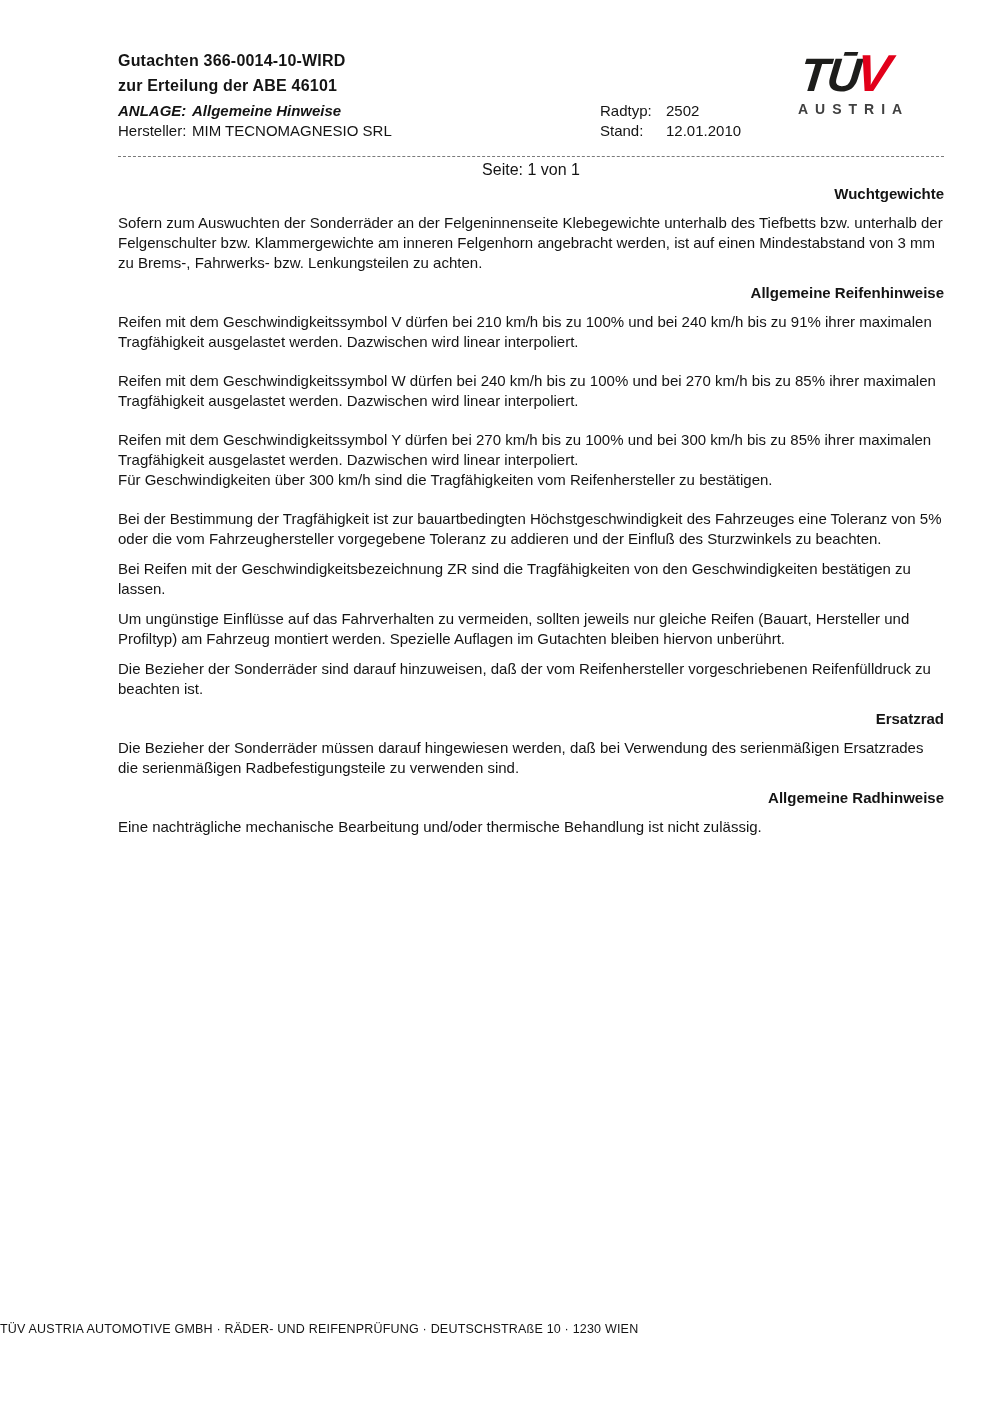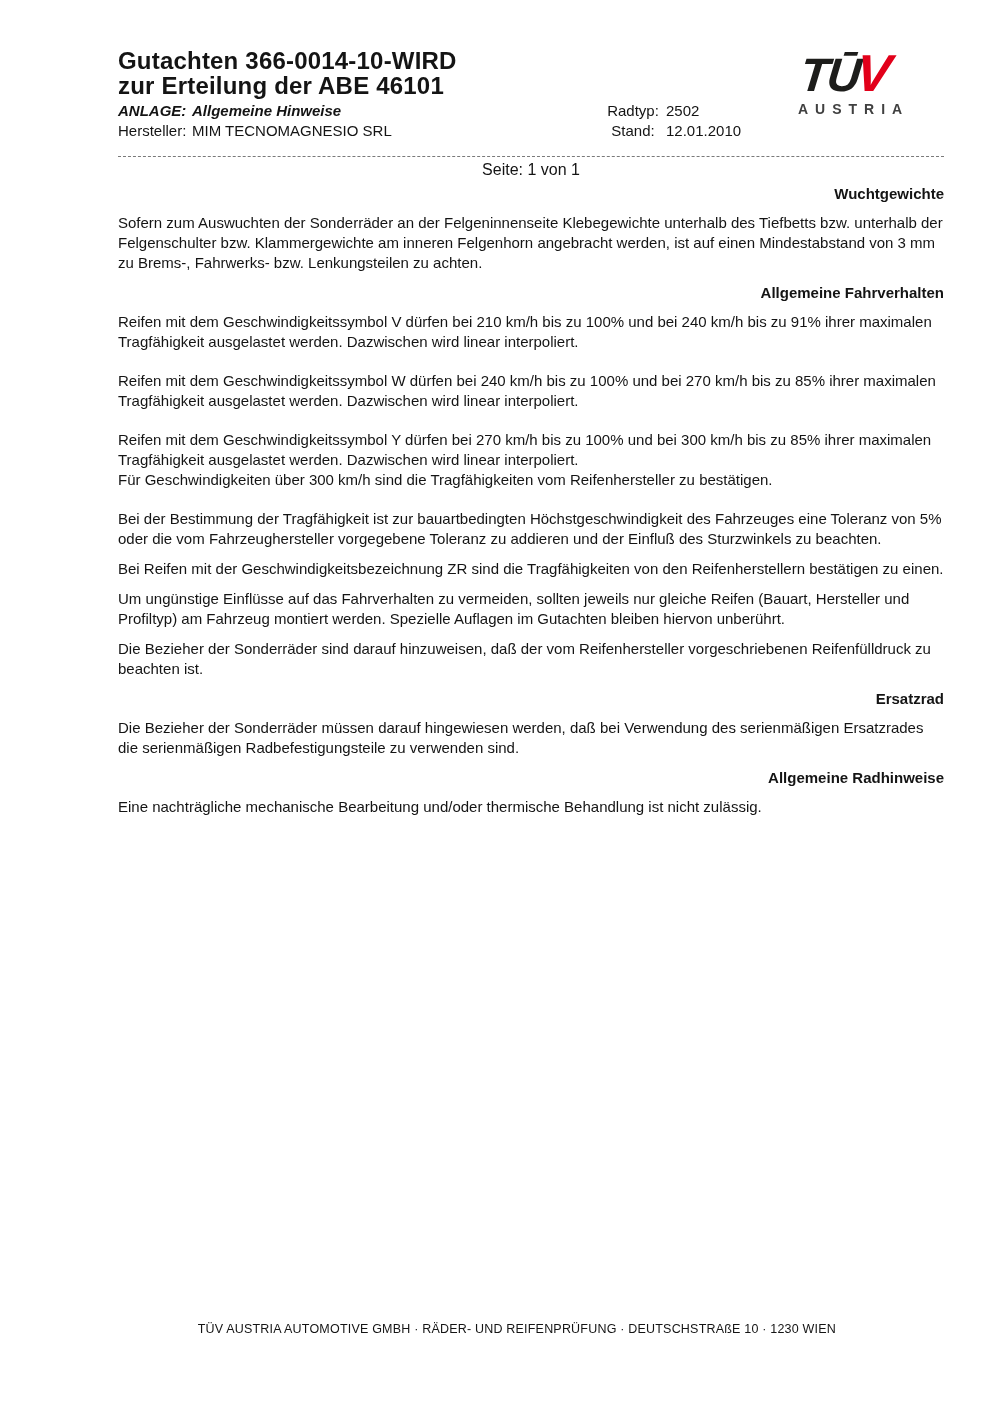--- a/index.html
+++ b/index.html
@@ -19,21 +19,21 @@
     width: 993px;
     height: 1404px;
     background: #ffffff;
   }
 
   
   .title-block {
     position: absolute;
     left: 118px;
     top: 48px;
-    font-size: 24px;
+    font-size: 16px;
     font-weight: bold;
     line-height: 25px;
     letter-spacing: 0.2px;
   }
   .meta-left {
     position: absolute;
     left: 118px;
     top: 101px;
     font-size: 15px;
     line-height: 20px;
@@ -49,21 +49,20 @@
   .meta-right {
     position: absolute;
     left: 600px;
     top: 101px;
     font-size: 15px;
     line-height: 20px;
   }
   .meta-right .label {
     display: inline-block;
     width: 66px;
-    text-align: center;
   }
 
   
   .logo {
     position: absolute;
     left: 798px;
     top: 50px;
     width: 130px;
     text-align: left;
   }
@@ -135,24 +134,23 @@
   .content p.sp-lg {
     margin-bottom: 19px;
   }
 
   
   .footer {
     position: absolute;
     left: 0;
     top: 1322px;
     width: 800px;
-    text-align: right;
+    text-align: left;
     font-size: 12.5px;
     letter-spacing: 0.2px;
-    padding-left: 36px;
   }
 </style>
 </head>
 <body>
 
 <div class="page">
 
   <div class="title-block">
     <div>Gutachten 366-0014-10-WIRD</div>
     <div>zur Erteilung der ABE 46101</div>
@@ -185,27 +183,27 @@
 
   <div class="separator"></div>
 
   <div class="page-info">Seite: 1 von 1</div>
 
   <div class="content">
 
     <h2>Wuchtgewichte</h2>
     <p>Sofern zum Auswuchten der Sonderräder an der Felgeninnenseite Klebegewichte unterhalb des Tiefbetts bzw. unterhalb der Felgenschulter bzw. Klammergewichte am inneren Felgenhorn angebracht werden, ist auf einen Mindestabstand von 3 mm zu Brems-, Fahrwerks- bzw. Lenkungsteilen zu achten.</p>
 
-    <h2>Allgemeine Fahrverhalten</h2>
+    <h2>Allgemeine Reifenhinweise</h2>
     <p class="sp-lg">Reifen mit dem Geschwindigkeitssymbol V dürfen bei 210 km/h bis zu 100% und bei 240 km/h bis zu 91% ihrer maximalen Tragfähigkeit ausgelastet werden. Dazwischen wird linear interpoliert.</p>
     <p class="sp-lg">Reifen mit dem Geschwindigkeitssymbol W dürfen bei 240 km/h bis zu 100% und bei 270 km/h bis zu 85% ihrer maximalen Tragfähigkeit ausgelastet werden. Dazwischen wird linear interpoliert.</p>
     <p class="sp-lg">Reifen mit dem Geschwindigkeitssymbol Y dürfen bei 270 km/h bis zu 100% und bei 300 km/h bis zu 85% ihrer maximalen Tragfähigkeit ausgelastet werden. Dazwischen wird linear interpoliert.
 Für Geschwindigkeiten über 300 km/h sind die Tragfähigkeiten vom Reifenhersteller zu bestätigen.</p>
     <p>Bei der Bestimmung der Tragfähigkeit ist zur bauartbedingten Höchstgeschwindigkeit des Fahrzeuges eine Toleranz von 5% oder die vom Fahrzeughersteller vorgegebene Toleranz zu addieren und der Einfluß des Sturzwinkels zu beachten.</p>
-    <p>Bei Reifen mit der Geschwindigkeitsbezeichnung ZR sind die Tragfähigkeiten von den Reifenherstellern bestätigen zu einen.</p>
+    <p>Bei Reifen mit der Geschwindigkeitsbezeichnung ZR sind die Tragfähigkeiten von den Geschwindigkeiten bestätigen zu lassen.</p>
     <p>Um ungünstige Einflüsse auf das Fahrverhalten zu vermeiden, sollten jeweils nur gleiche Reifen (Bauart, Hersteller und Profiltyp) am Fahrzeug montiert werden. Spezielle Auflagen im Gutachten bleiben hiervon unberührt.</p>
     <p>Die Bezieher der Sonderräder sind darauf hinzuweisen, daß der vom Reifenhersteller vorgeschriebenen Reifenfülldruck zu beachten ist.</p>
 
     <h2>Ersatzrad</h2>
     <p>Die Bezieher der Sonderräder müssen darauf hingewiesen werden, daß bei Verwendung des serienmäßigen Ersatzrades die serienmäßigen Radbefestigungsteile zu verwenden sind.</p>
 
     <h2>Allgemeine Radhinweise</h2>
     <p>Eine nachträgliche mechanische Bearbeitung und/oder thermische Behandlung ist nicht zulässig.</p>
 
   </div>

